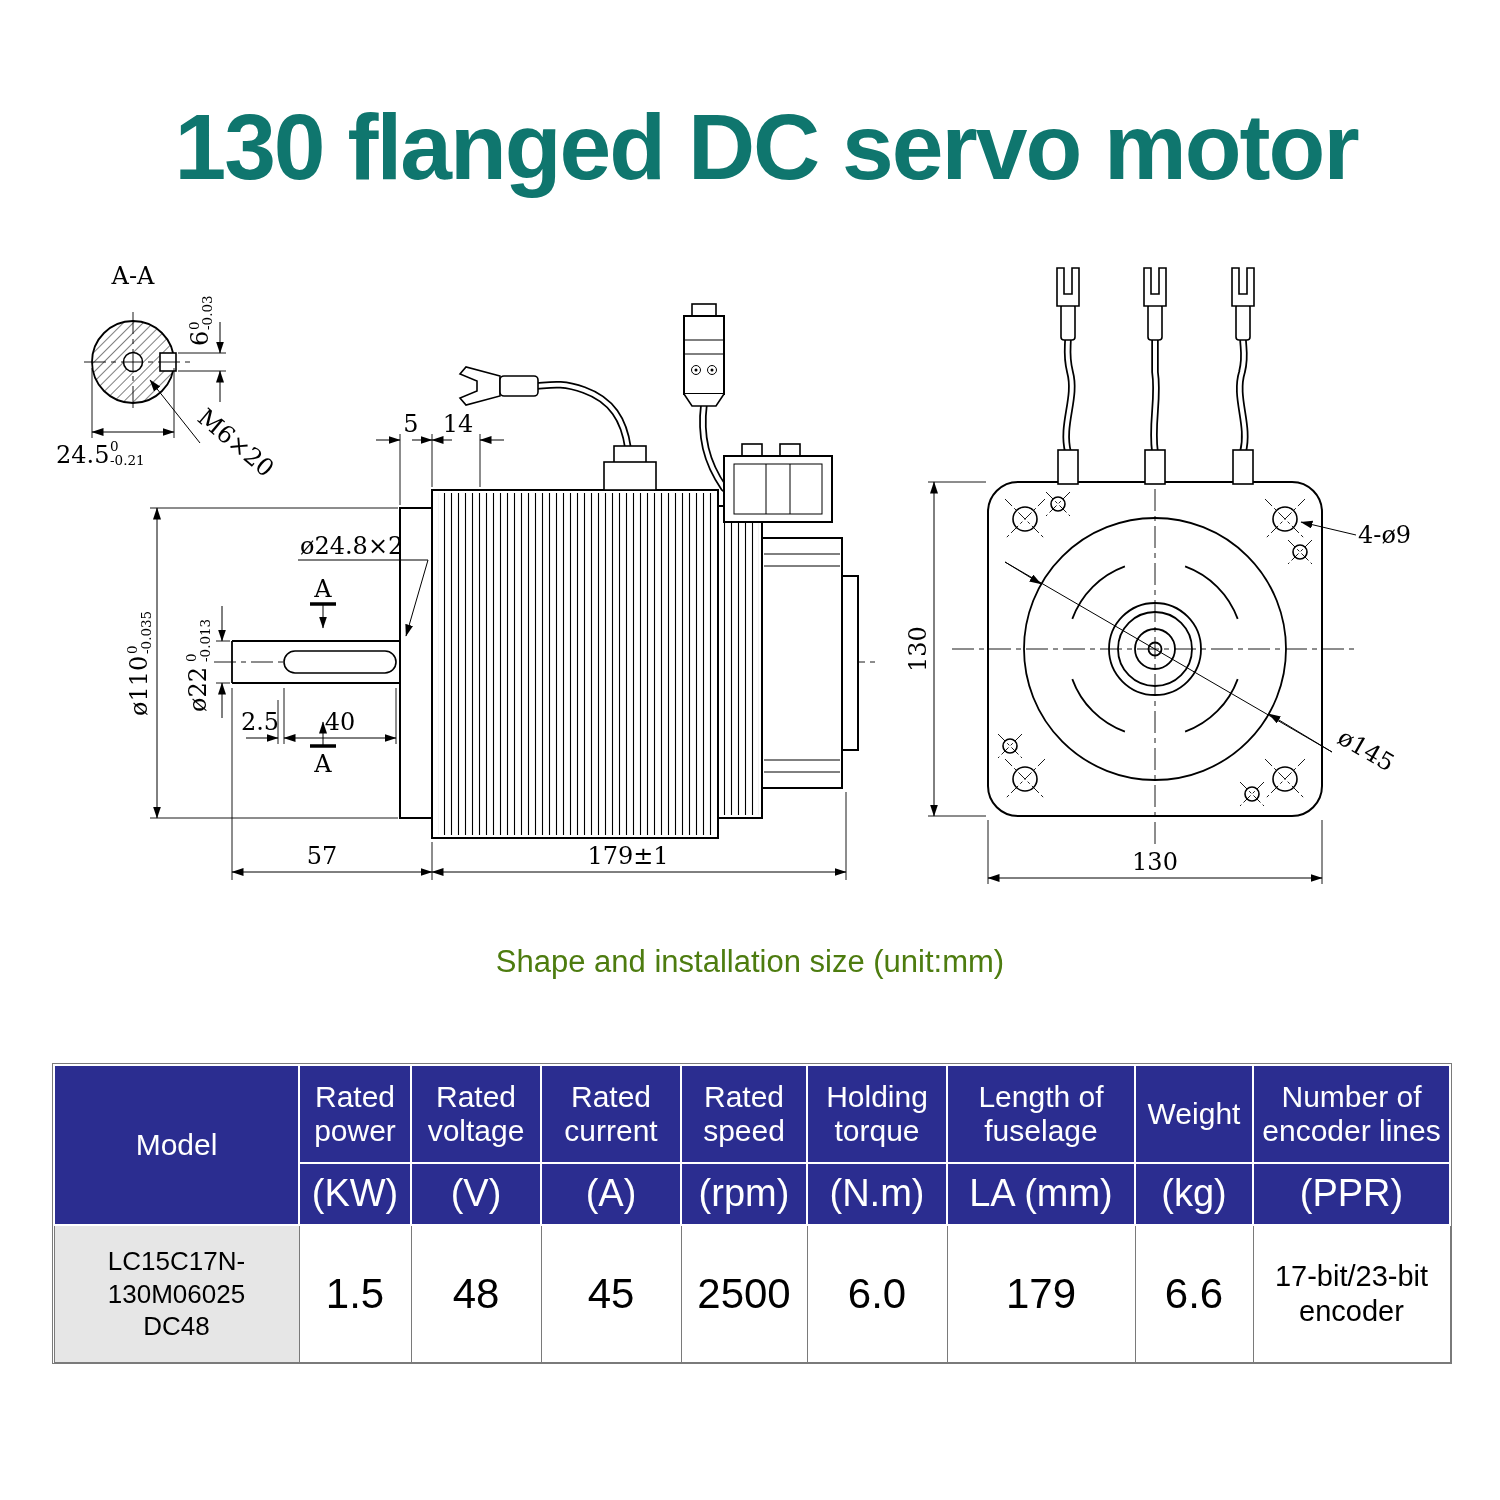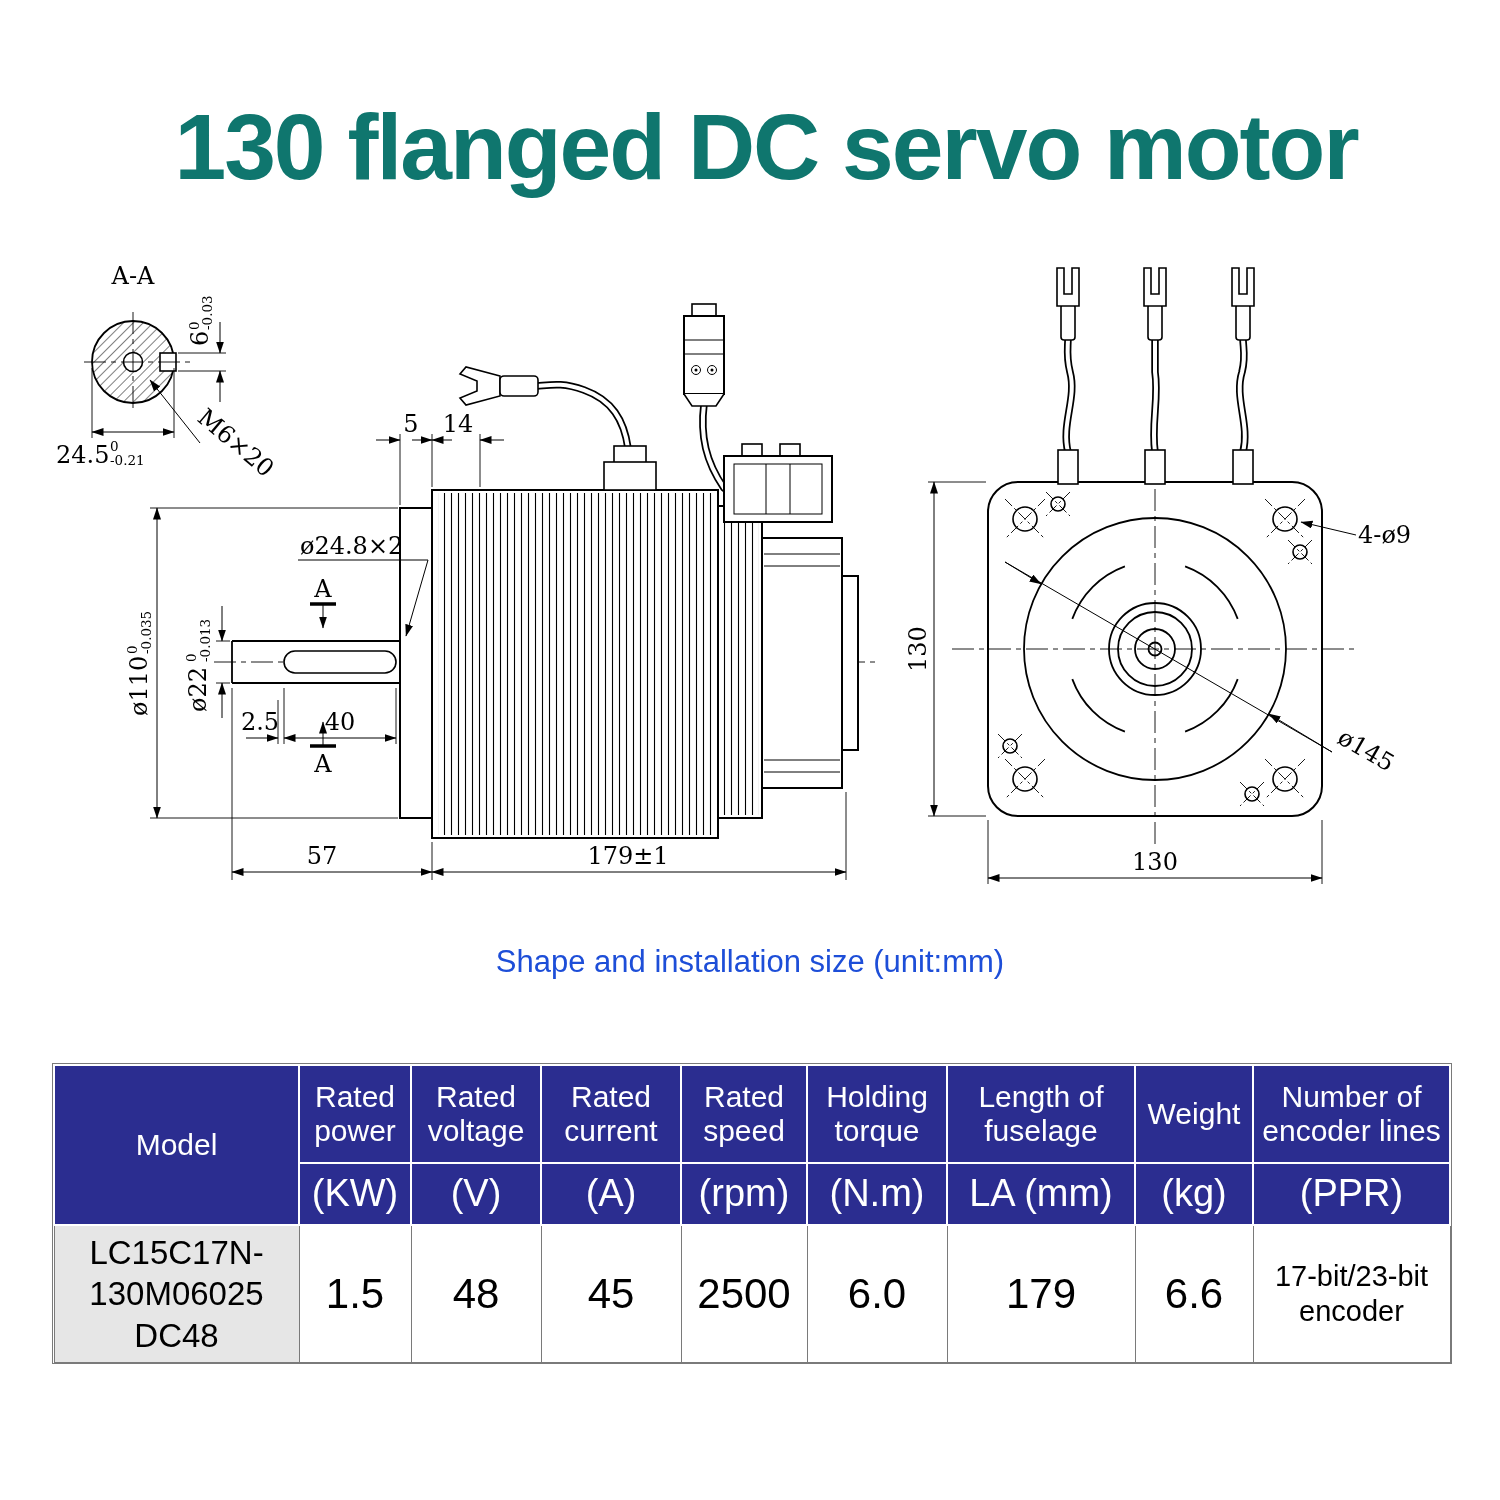--- a/index.html
+++ b/index.html
@@ -16,31 +16,31 @@
   .drawing .cl{stroke:#000;stroke-width:0.9;fill:none;stroke-dasharray:22 5 5 5;}
   .drawing .chx{stroke:#000;stroke-width:0.9;fill:none;stroke-dasharray:10 3 3 3;}
   .drawing .ext{stroke:#000;stroke-width:0.9;fill:none;}
   .drawing .dl{stroke:#000;stroke-width:1;fill:none;}
   .drawing .cable{stroke:#000;stroke-width:7.5;fill:none;stroke-linecap:round;}
   .drawing .cablein{stroke:#fff;stroke-width:4;fill:none;stroke-linecap:round;}
   .drawing text{font-family:"DejaVu Serif",serif;fill:#000;}
   .dim{font-size:24px;}
   .tol{font-size:13.5px;}
   .caption{position:absolute;top:944px;left:0;width:100%;text-align:center;
-           font-size:31px;color:#1d4ed8;}
+           font-size:31px;color:#4d7c0f;}
   .table-wrap{position:absolute;top:1063px;left:52px;border:1px solid #7a7a7a;}
   .spec-table{border-collapse:collapse;table-layout:fixed;width:1396px;}
   .spec-table th{background:var(--hdr-bg,#2b2d90);color:#fff;font-weight:400;
                  font-size:30px;line-height:1.14;border:2px solid #fff;
                  padding:2px 4px;text-align:center;}
   .spec-table thead tr.lbl-row th{height:92px;}
   .spec-table thead tr.unit-row th{height:56px;font-size:38px;}
   .spec-table td{border:1px solid #7a7a7a;background:#fff;color:#000;
                  font-size:42px;text-align:center;height:132px;padding:2px 6px;}
-  .spec-table td.model-cell{background:var(--model-bg,#e6e6e6);font-size:33px;line-height:1.25;}
+  .spec-table td.model-cell{background:var(--model-bg,#e6e6e6);font-size:26px;line-height:1.25;}
   .spec-table td.model-cell span{display:block;}
   .spec-table td.enc-cell{font-size:29px;line-height:1.2;border-radius:18px;}
 </style>
 </head>
 <body>
 
 <div class="page">
 
   <h1 class="title">130 flanged DC servo motor</h1>
 

